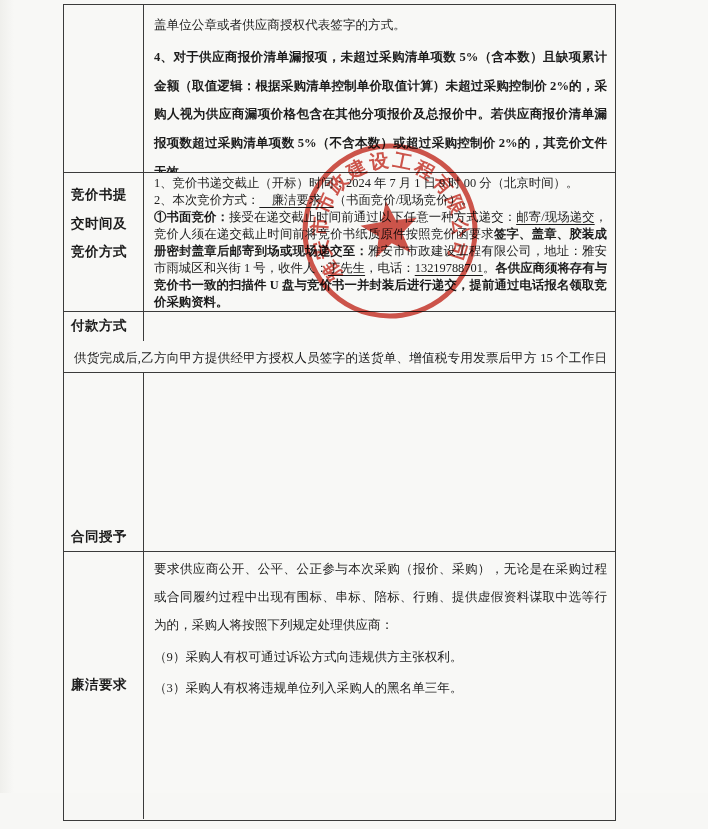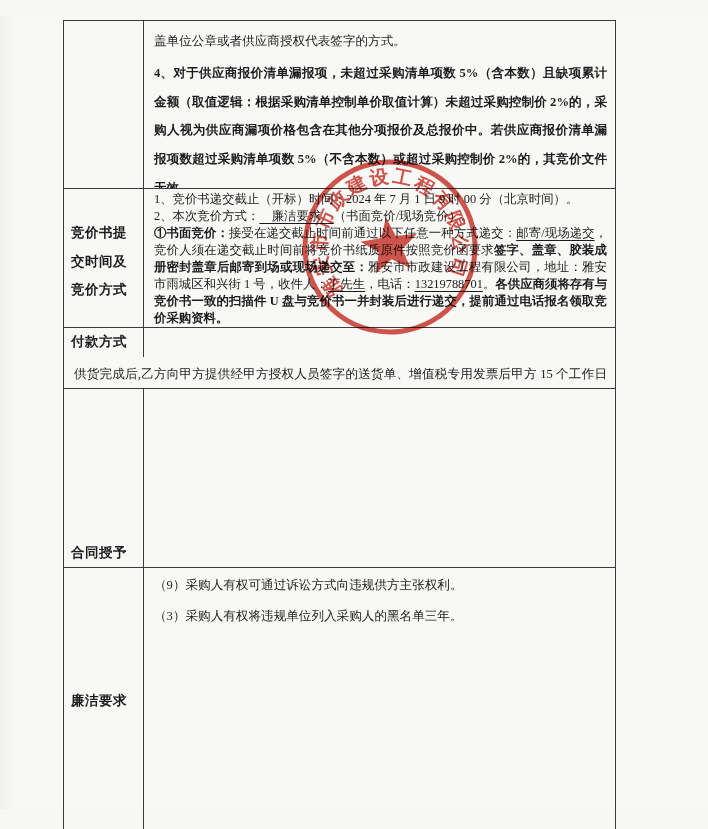--- a/index.html
+++ b/index.html
@@ -5,21 +5,21 @@
   * { margin:0; padding:0; box-sizing:border-box; }
   html,body { width:708px; height:829px; }
   body {
     background:#f7f7f5;
     font-family:"Liberation Serif","DejaVu Serif",serif;
     color:#1c1c1c;
     position:relative;
     overflow:hidden;
   }
   .page {
-    position:absolute; left:0; top:16px; width:708px; height:793px;
+    position:absolute; left:0; top:0; width:708px; height:793px;
     background:linear-gradient(90deg,#efefec 0px,#f8f8f6 14px,#f8f8f6 100%);
   }
   .doc-table {
     position:absolute; left:63px; top:4px; width:553px; height:817px;
     border:1px solid #3b3b3b;
     background:transparent;
     display:flex; flex-direction:column;
   }
   .row { display:flex; border-top:1px solid #3b3b3b; overflow:hidden; }
   .row-0 { border-top:none; height:167px; }
@@ -30,21 +30,21 @@
   .cell-label {
     width:80px; flex:none;
     border-right:1px solid #3b3b3b;
     display:flex; justify-content:flex-start;
     padding:0 4px 0 7px;
   }
   .label-inner {
     font-weight:bold; font-size:13.5px; line-height:28.5px;
     letter-spacing:0.5px;
   }
-  .row-1 .cell-label { align-items:center; padding-top:8px; }
+  .row-1 .cell-label { align-items:flex-start; padding-top:8px; }
   .row-2 .cell-label { align-items:center; }
   .row-3 .cell-label { align-items:flex-end; padding-top:4px;font-family:Liberation Serif, serif; }
   .row-4 .cell-label { align-items:center; }
   .cell-body {
     flex:1; overflow:hidden;
     text-align:justify; text-justify:inter-ideograph;
     padding:6px 8px 0 10px;
     font-size:12.6px;
   }
   .row-0 .cell-body { padding-top:6px;  line-height:28.8px; }
@@ -103,20 +103,21 @@
     <div class="cell-label">
       <div class="label-inner">合同授予</div>
     </div>
   </div>
 
   <div class="row row-4">
     <div class="cell-label">
       <div class="label-inner">廉洁要求</div>
     </div>
     <div class="cell-body">
+          <p class="para"><span>要求供应商公开、公平、公正参与本次采购（报价、采购），无论是在采购过程或合同履约过程中出现有围标、串标、陪标、行贿、提供虚假资料谋取中选等行为的，采购人将按照下列规定处理供应商：</span></p>
           <p class="para"><span>（9）采购人有权可通过诉讼方式向违规供方主张权利。</span></p>
           <p class="para"><span>（3）采购人有权将违规单位列入采购人的黑名单三年。</span></p>
         </div>
   </div>
 </div>
 
   <svg class="seal" viewBox="-95 -95 190 190" xmlns="http://www.w3.org/2000/svg">
     <g transform="rotate(-8)">
       <circle r="85" fill="none" stroke-width="5" stroke="#c9352b"></circle>
       <path id="sealArc" d="M -52.4 36.7 A 64 64 0 1 1 52.4 36.7" fill="none"></path>

